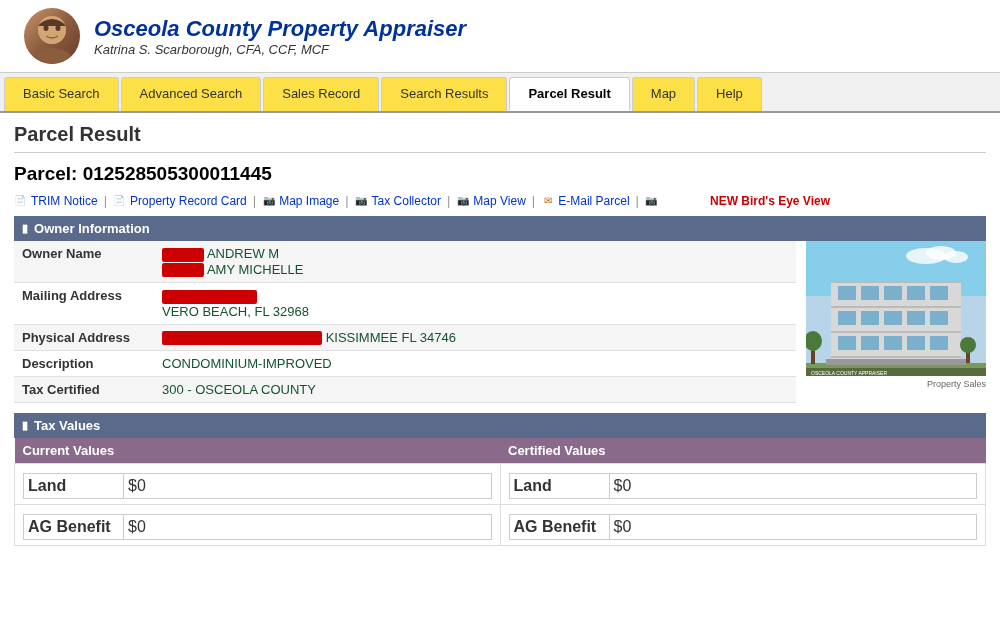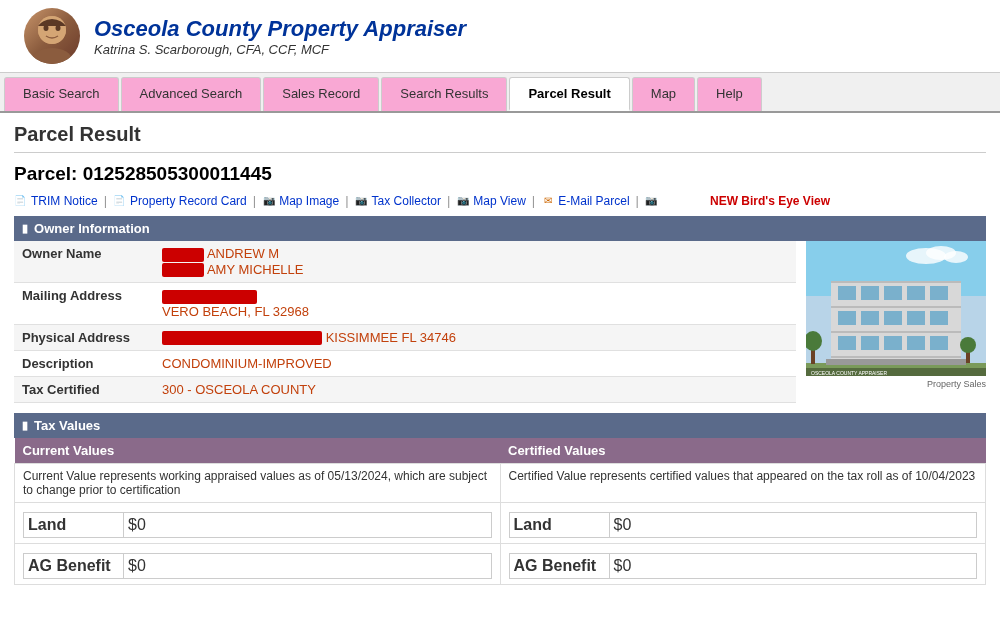--- a/index.html
+++ b/index.html
@@ -7,21 +7,21 @@
 
     
     .header { display: flex; align-items: center; padding: 8px 24px; background: #fff; border-bottom: 1px solid #ccc; font-style: italic; }
     .header-avatar { width: 56px; height: 56px; border-radius: 50%; background: #8B6B4A; overflow: hidden; margin-right: 14px; flex-shrink: 0; }
     .header-avatar-img { width: 100%; height: 100%; background: linear-gradient(135deg, #c9956b 0%, #8B5C3E 50%, #6b3a2a 100%); display: flex; align-items: flex-end; justify-content: center; }
     .header-title { font-size: 22px; font-weight: bold; color: #003399; }
     .header-subtitle { font-size: 13px; color: #333; }
 
     
     .nav-tabs { display: flex; background: #f0f0f0; border-bottom: 2px solid #999; padding: 0 4px; }
-    .nav-tab { padding: 8px 18px; cursor: pointer; border: 1px solid #ccc; border-bottom: none; background: #f9a8d4; margin-right: 2px; margin-top: 4px; font-size: 13px; color: #333; border-radius: 3px 3px 0 0; }
+    .nav-tab { padding: 8px 18px; cursor: pointer; border: 1px solid #ccc; border-bottom: none; background: #fde047; margin-right: 2px; margin-top: 4px; font-size: 13px; color: #333; border-radius: 3px 3px 0 0; }
     .nav-tab.active { background: #fff; border-bottom: 2px solid #fff; font-weight: bold; color: #000; z-index: 1; }
 
     
     .page-content { padding: 10px 14px; }
     .page-title { font-size: 20px; font-weight: bold; color: #333; margin-bottom: 8px; border-bottom: 1px solid #ccc; padding-bottom: 6px; }
     .parcel-id { font-size: 19px; font-weight: bold; color: #000; margin: 10px 0 8px 0; }
 
     
     .links-row { display: flex; align-items: center; flex-wrap: wrap; gap: 6px; margin-bottom: 8px; }
     .link-item { display: flex; align-items: center; gap: 3px; color: #0033cc; text-decoration: none; font-size: 12px; cursor: pointer; }
@@ -35,21 +35,21 @@
     
     .section-header { background: #5a6a8a; color: #fff; padding: 5px 8px; font-weight: bold; font-size: 13px; display: flex; align-items: center; gap: 6px; margin-bottom: 0; }
     .section-icon { font-size: 11px; }
 
     
     .info-table { width: 100%; border-collapse: collapse; margin-bottom: 8px; }
     .info-table td { padding: 5px 8px; vertical-align: top; border-bottom: 1px solid #e0e0e0; }
     .info-table tr:nth-child(odd) td { background: #f5f5f5; }
     .info-table tr:nth-child(even) td { background: #fff; }
     .info-table .label-col { width: 140px; font-weight: bold; color: #333; white-space: nowrap; }
-    .info-table .value-col { color: #c2410c; }
+    .info-table .value-col { color: #14532d; }
 
     
     .redacted { display: inline-block; background: #cc0000; color: transparent; border-radius: 2px; height: 14px; vertical-align: middle; }
 
     
     .tax-section { margin-top: 10px; }
     .tax-table { width: 100%; border-collapse: collapse; }
     .tax-table th { background: #8a6a8a; color: #fff; padding: 5px 8px; text-align: left; font-size: 13px; }
     .tax-table td { padding: 5px 8px; border: 1px solid #ddd; vertical-align: top; font-size: 12px; }
     .tax-table .current-col { width: 50%; }
@@ -246,24 +246,20 @@
     </div>
     <table class="tax-table">
       <thead>
         <tr>
           <th class="current-col">Current Values</th>
           <th class="certified-col">Certified Values</th>
         </tr>
       </thead>
       <tbody>
         <tr>
-          <td class="tax-description">Current Value represents working appraised values as of 05/13/2024, which are subject to change prior to certification</td>
-          <td class="tax-description">Certified Value represents certified values that appeared on the tax roll as of 10/04/2023</td>
-        </tr>
-        <tr>
           <td>
             <table class="tax-inner-table">
               <tbody>
                   <tr>
                 <td class="tax-inner-label">Land</td>
                 <td>$0</td>
               </tr>
             </tbody>
               </table>
           </td>

